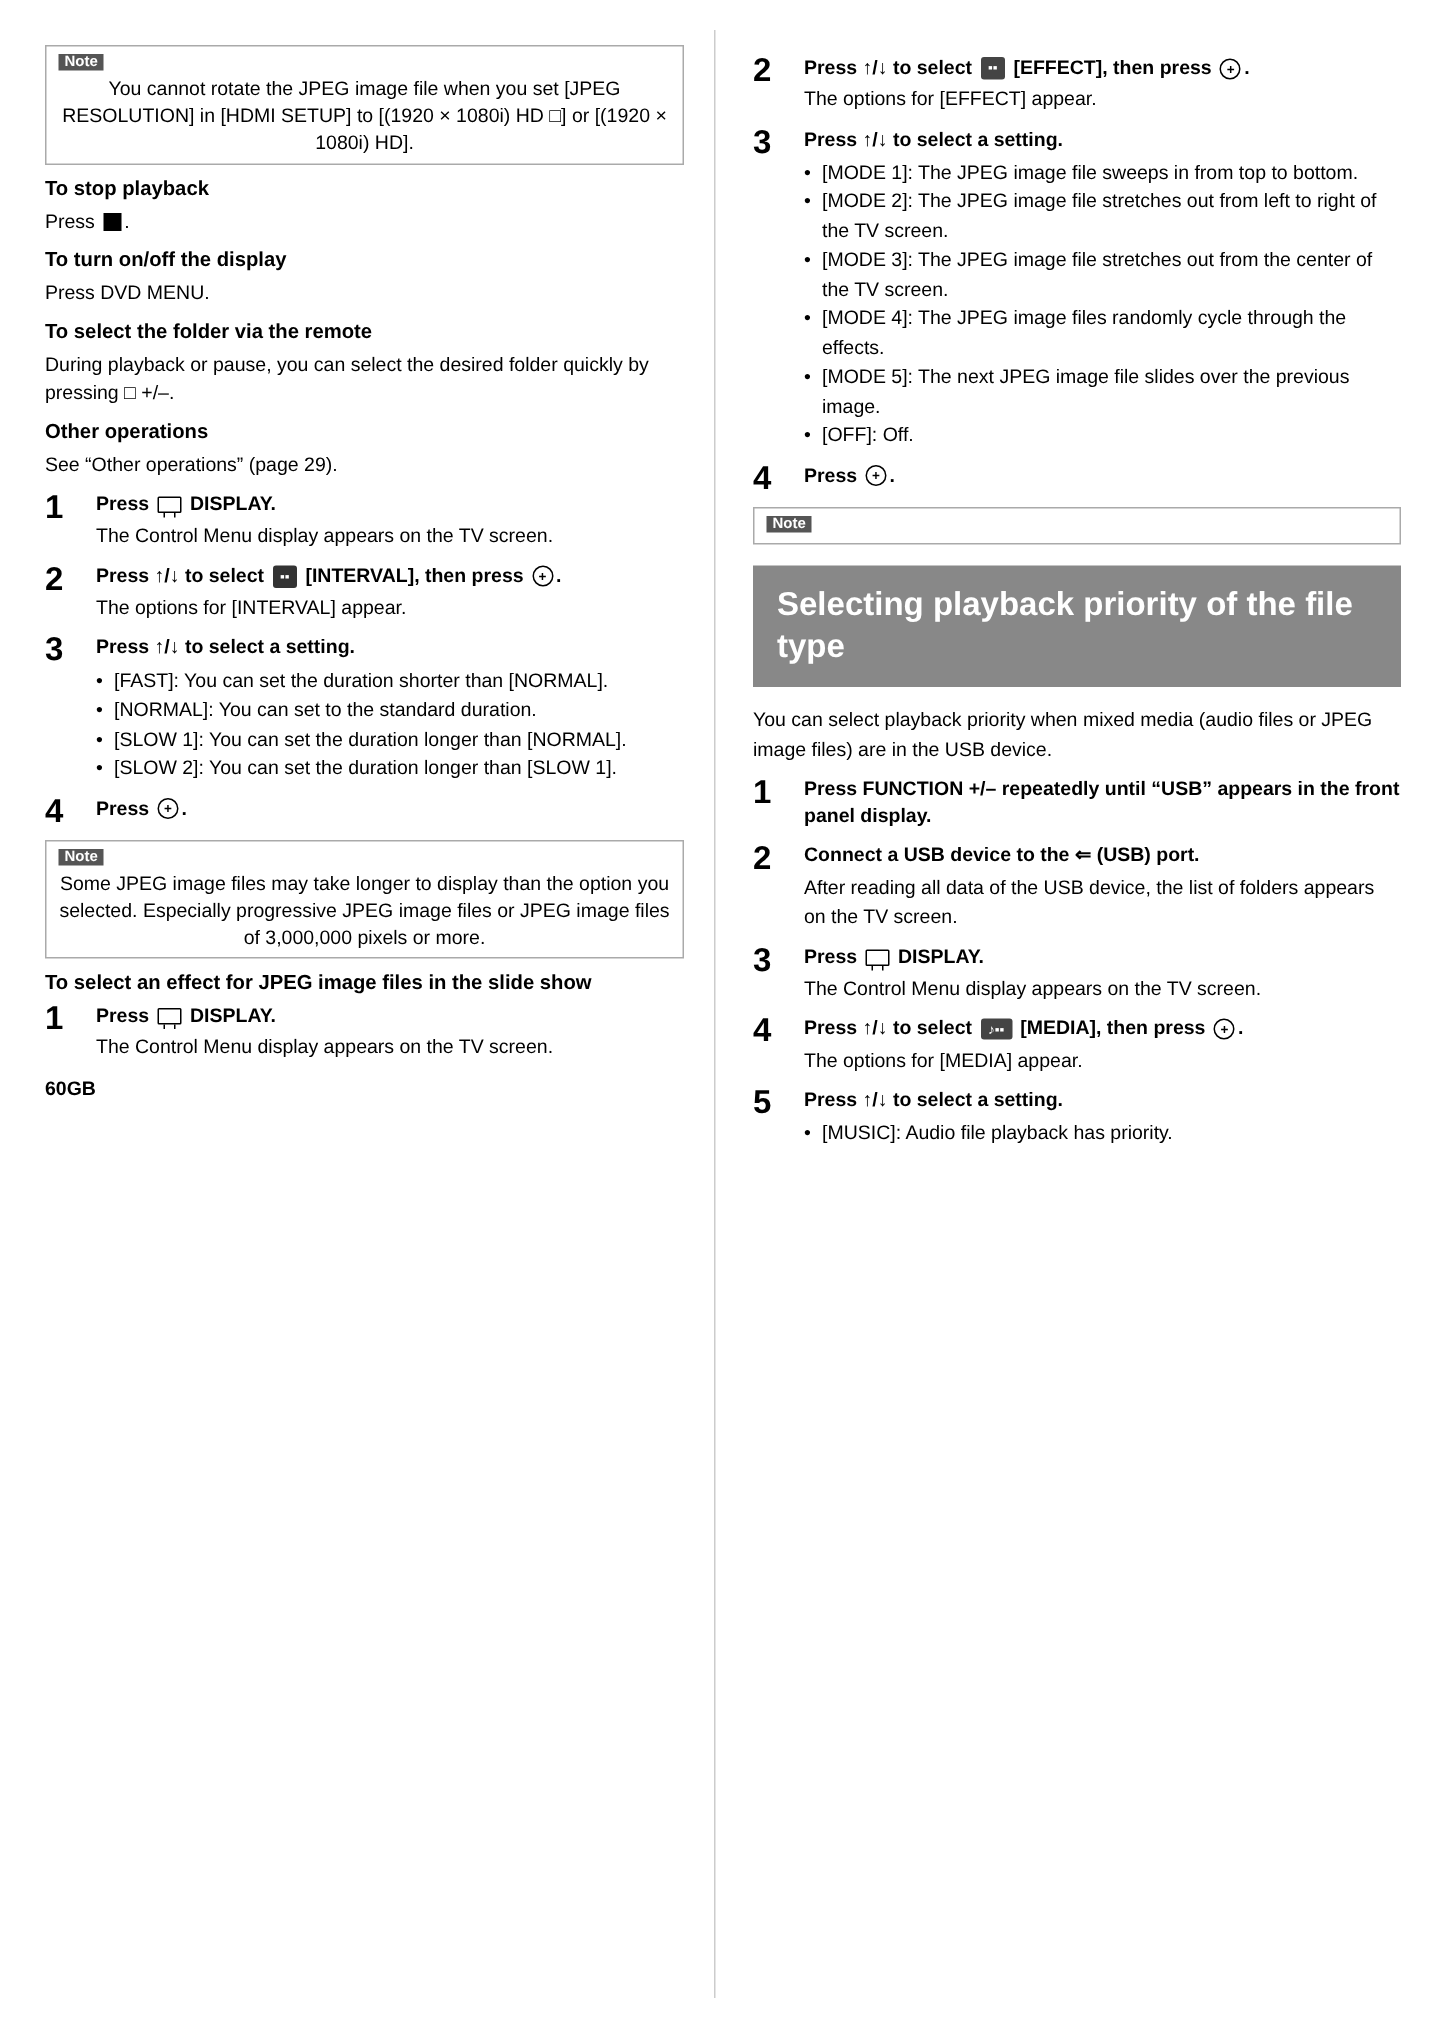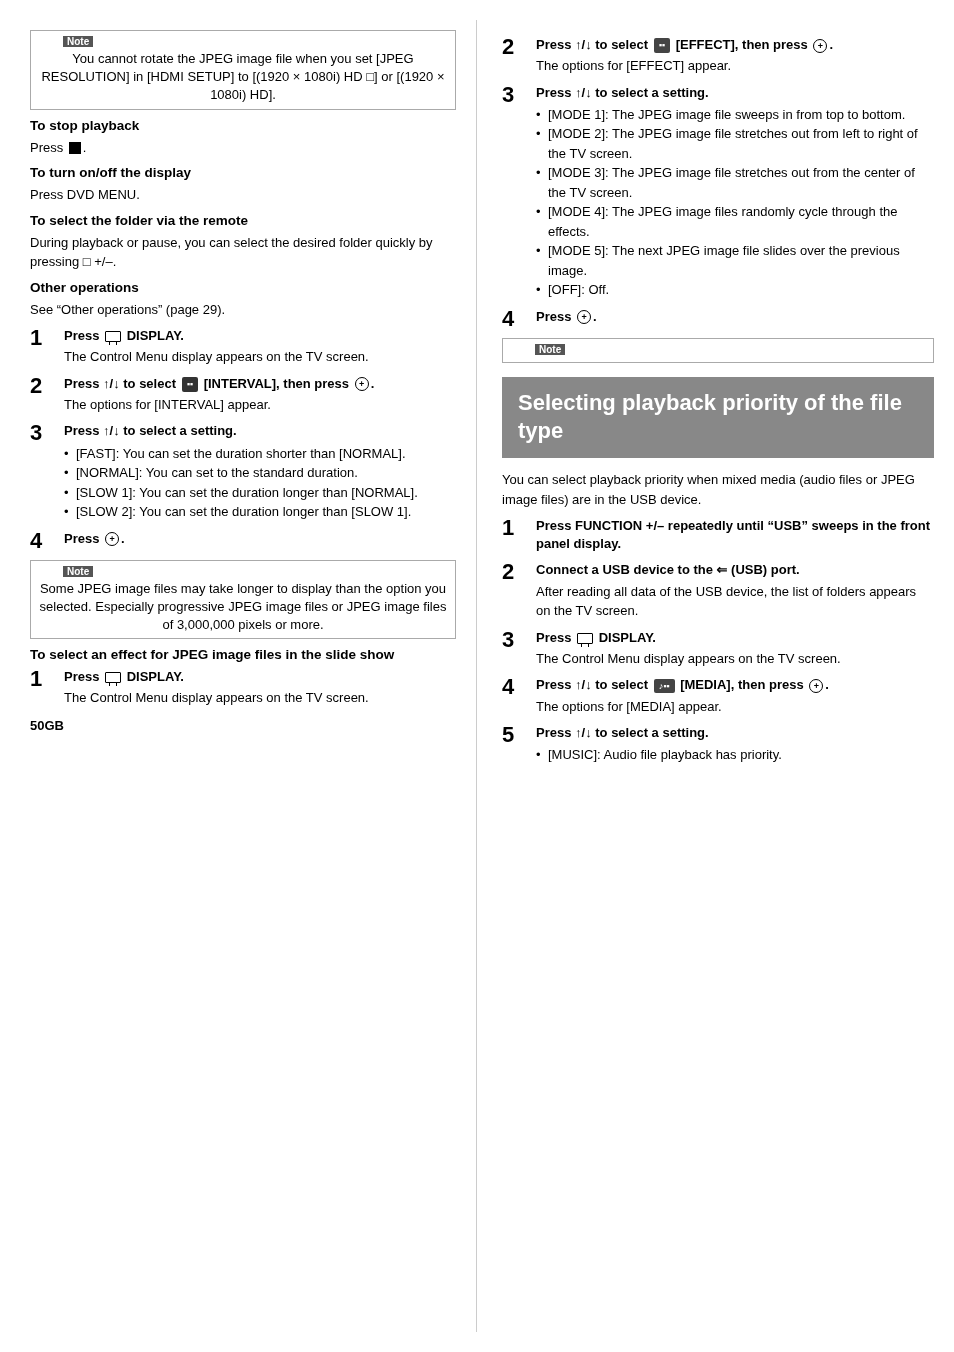--- a/index.html
+++ b/index.html
@@ -36,21 +36,20 @@
       font-size: 11.5px;
     }
     .note-box .note-label {
       background: #555;
       color: #fff;
       font-size: 10px;
       font-weight: bold;
       padding: 0 4px;
       margin-bottom: 3px;
       display: inline-block;
-      margin-left: 24px;
     }
     .note-box p {
       font-size: 13px;
       line-height: 1.4;
       text-align: center;
     }
 
     
     .section-heading {
       font-weight: bold;
@@ -288,21 +287,21 @@
       <div class="step-num">1</div>
       <div class="step-content">
         <div class="step-title">
           Press <span class="icon-display"></span> DISPLAY.
         </div>
         <div class="step-body">The Control Menu display appears on the TV screen.</div>
       </div>
     </div>
 
     <div class="page-number">
-      <span>50</span><span>GB</span>
+      <span>60</span><span>GB</span>
     </div>
 
   </div>
 
   <div class="col-right">
 
     <div class="step">
       <div class="step-num">2</div>
       <div class="step-content">
         <div class="step-title">
@@ -342,21 +341,21 @@
 
     <div class="big-section">
       <div class="big-section-title">Selecting playback priority of the file type</div>
     </div>
 
     <div class="body-text">You can select playback priority when mixed media (audio files or JPEG image files) are in the USB device.</div>
 
     <div class="step">
       <div class="step-num">1</div>
       <div class="step-content">
-        <div class="step-title">Press FUNCTION +/– repeatedly until “USB” sweeps in the front panel display.</div>
+        <div class="step-title">Press FUNCTION +/– repeatedly until “USB” appears in the front panel display.</div>
       </div>
     </div>
 
     <div class="step">
       <div class="step-num">2</div>
       <div class="step-content">
         <div class="step-title">Connect a USB device to the ⇐ (USB) port.</div>
         <div class="step-body">After reading all data of the USB device, the list of folders appears on the TV screen.</div>
       </div>
     </div>

